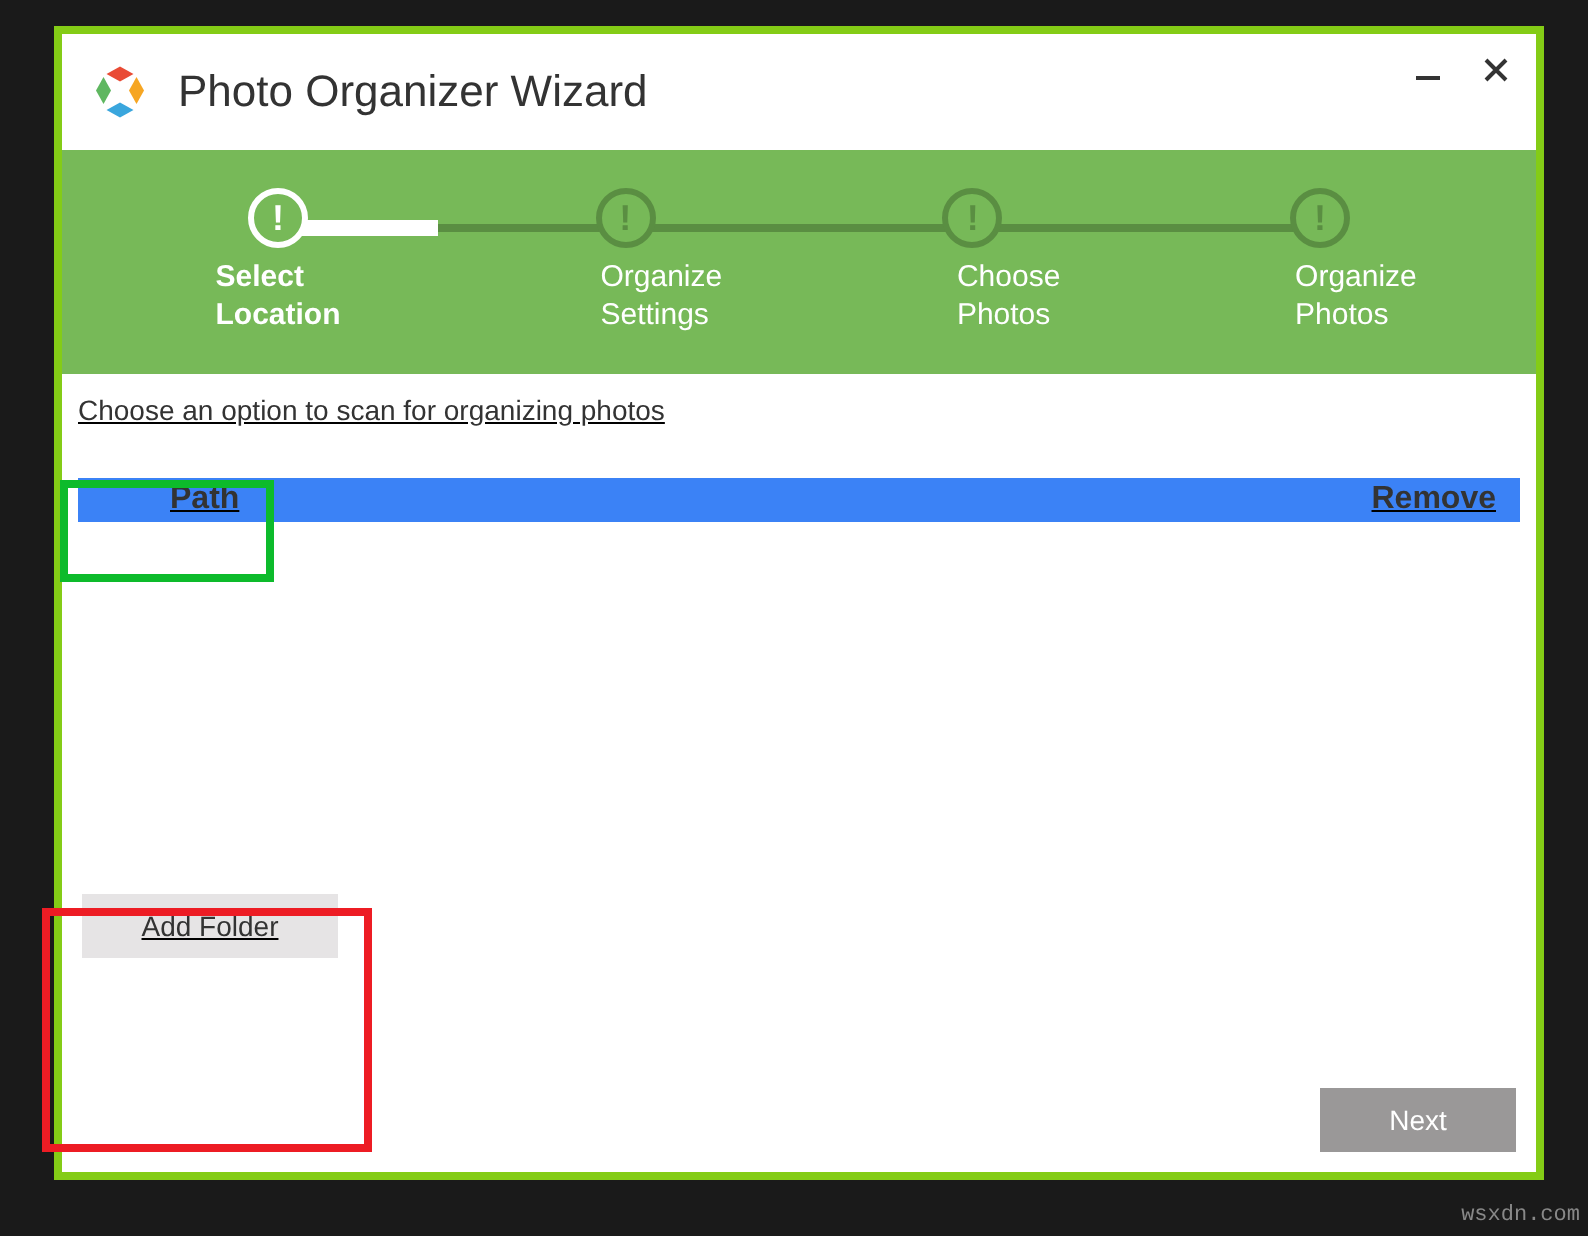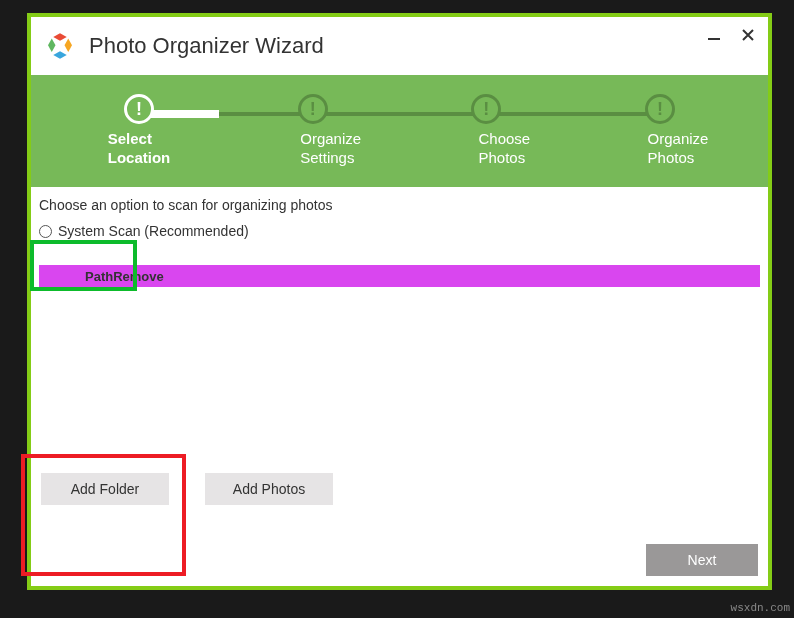--- a/index.html
+++ b/index.html
@@ -86,20 +86,21 @@
     position:absolute;
     top:35px; left:108px; width:80px;
     height:8px;
     background:#fff;
     z-index:1;
   }
   .content {
     flex:1;
     padding: 10px 8px 0 8px;
     position:relative;
+    text-decoration:underline;
   }
   .instruction { font-size:14px; color:#333; margin-bottom:10px; }
   .radio-row { display:flex; align-items:center; font-size:14px; color:#333; margin-bottom:4px;}
   .radio {
     width:13px; height:13px; border:1px solid #555; border-radius:50%;
     margin-right:6px; display:inline-flex; align-items:center; justify-content:center;
   }
   .radio.checked::after {
     content:""; width:7px; height:7px; background:#000; border-radius:50%;
   }
@@ -108,49 +109,49 @@
     border:4px solid #0DBB2B;
     pointer-events:none;
   }
   .red-hl {
     position:absolute;
     border:4px solid #ED1C24;
     pointer-events:none;
   }
   .table-head {
     margin-top:26px;
-    background:#d946ef;
+    background:#3b82f6;
     height:22px;
     display:flex;
     align-items:center;
     padding:0 12px 0 46px;
-    font-size:13px;
+    font-size:16px;
     font-weight:600;
     color:#333;
-    justify-content:flex-start;
+    justify-content:space-between;
   }
   .table-body {
     background:#fff;
     height:148px;
   }
-  .btn-row { display:flex; gap:36px; padding:4px 0 0 2px;}
+  .btn-row { display:flex; gap:20px; padding:4px 0 0 2px;}
   .btn {
     width:128px; height:32px;
     background:#e6e4e5;
     border:none;
     font-size:14px;
     color:#333;
     cursor:pointer;
   }
   .next-bar {
     position:absolute;
     right:10px; bottom:10px;
   }
   .next-btn {
-    width:112px; height:32px;
+    width:98px; height:32px;
     background:#9a9898;
     border:none;
     color:#fff;
     font-size:14px;
     cursor:pointer;
   }
   .watermark {
     position:absolute;
     right:4px; bottom:4px;
     color:#888;
@@ -211,35 +212,30 @@
       <div class="step-circle">
           <span class="step-exclaim">!</span>
         </div>
       <div class="step-label"><span>Organize</span><br><span>Photos</span></div>
     </div>
   </div>
 
   <div class="content">
     <div class="instruction">Choose an option to scan for organizing photos</div>
 
-    <div class="radio-row">
-      <span class="radio"></span>
-      <span>System Scan (Recommended)</span>
-    </div>
 
     <div class="table-head">
       <span>Path</span>
       <span>Remove</span>
     </div>
     <div class="table-body"></div>
 
     <div style="height:34px"></div>
     <div class="btn-row">
       <button class="btn">Add Folder</button>
-      <button class="btn">Add Photos</button>
     </div>
 
     <div class="next-bar">
       <button class="next-btn">Next</button>
     </div>
 
     <div class="green-hl" style="left:-1px; top:53px; width:107px; height:51px;"></div>
     <div class="red-hl" style="left:-10px; top:267px; width:165px; height:122px;"></div>
   </div>
 </div>

